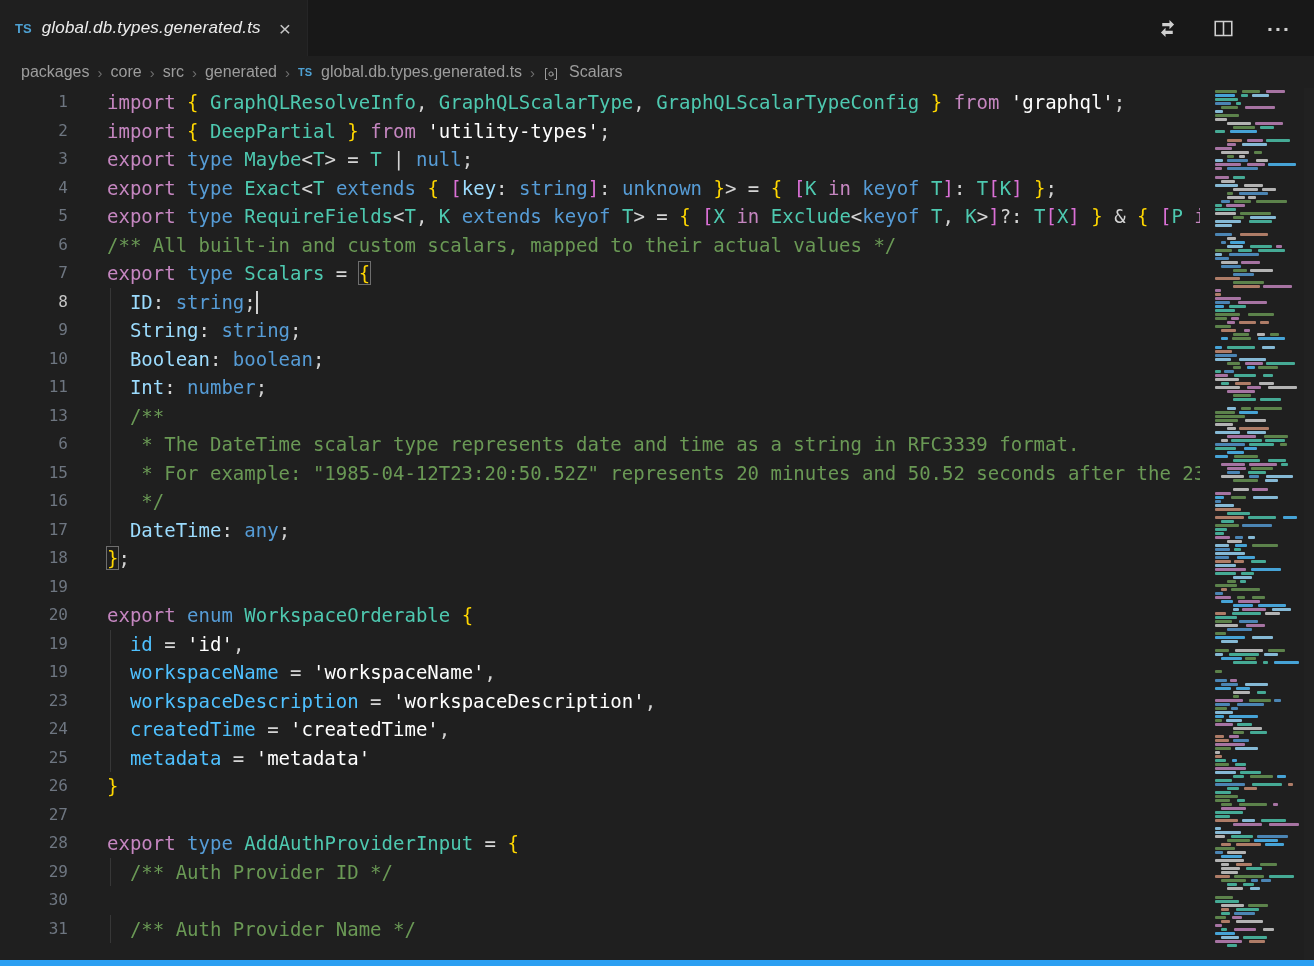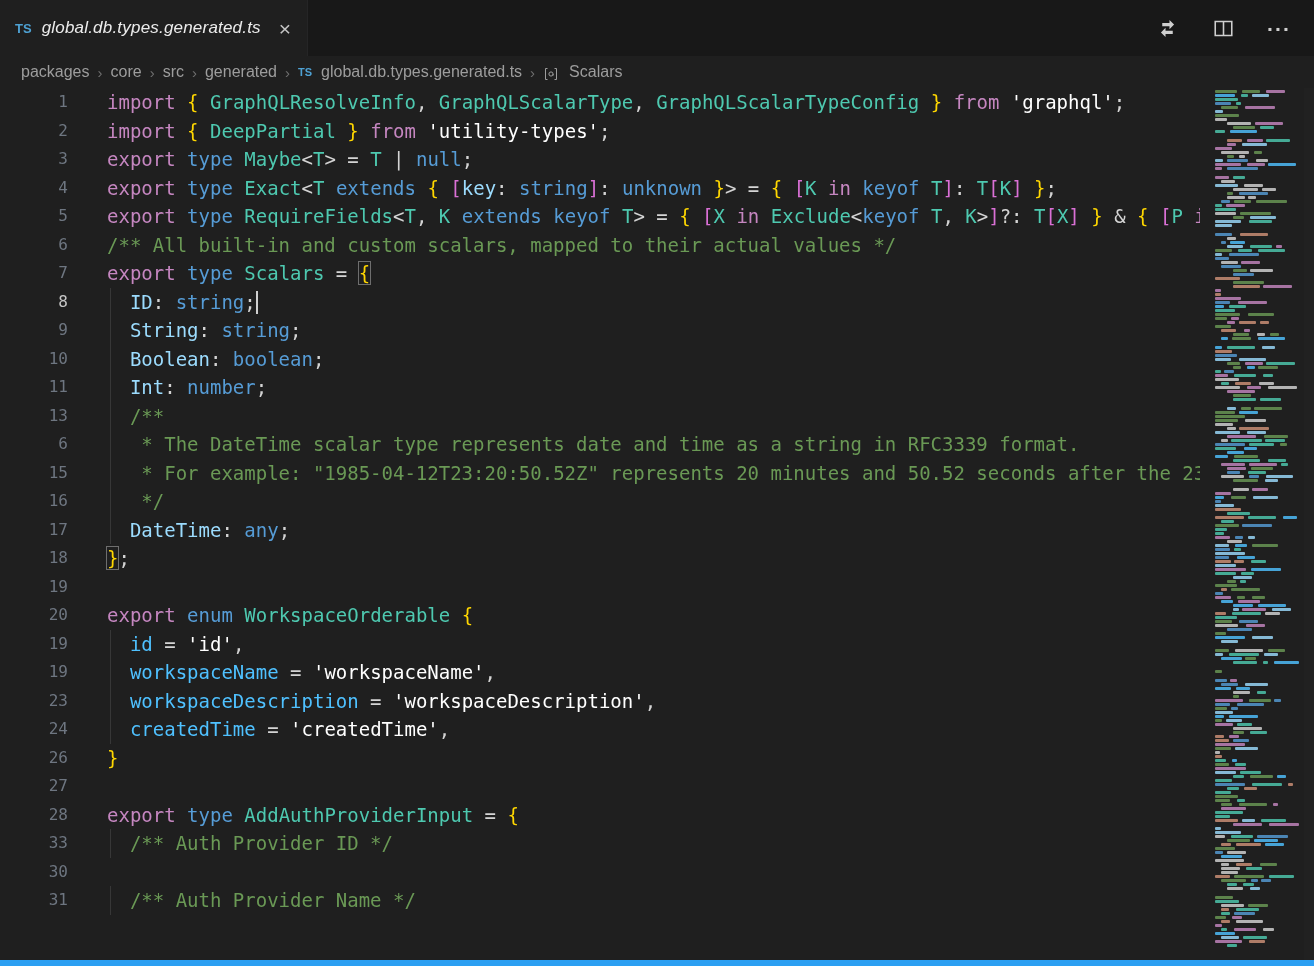--- a/index.html
+++ b/index.html
@@ -125,24 +125,25 @@
           <div class="line"><div class="gutter">15</div><div class="lcontent"><span class="guide"></span><span class="tok-pt">  </span><span class="tok-cm"> * For example: "1985-04-12T23:20:50.52Z" represents 20 minutes and 50.52 seconds after the 23rd hour of April 12th, 1985 in UTC.</span></div></div>
           <div class="line"><div class="gutter">16</div><div class="lcontent"><span class="guide"></span><span class="tok-pt">  </span><span class="tok-cm"> */</span></div></div>
           <div class="line"><div class="gutter">17</div><div class="lcontent"><span class="guide"></span><span class="tok-pt">  </span><span class="tok-pr">DateTime</span><span class="tok-pt">: </span><span class="tok-st">any</span><span class="tok-pt">;</span></div></div>
           <div class="line"><div class="gutter">18</div><div class="lcontent"><span class="tok-br1 tok-m">}</span><span class="tok-pt">;</span></div></div>
           <div class="line"><div class="gutter">19</div><div class="lcontent"></div></div>
           <div class="line"><div class="gutter">20</div><div class="lcontent"><span class="tok-kw">export</span><span class="tok-pt"> </span><span class="tok-st">enum</span><span class="tok-pt"> </span><span class="tok-ty">WorkspaceOrderable</span><span class="tok-pt"> </span><span class="tok-br1">{</span></div></div>
           <div class="line"><div class="gutter">19</div><div class="lcontent"><span class="guide"></span><span class="tok-pt">  </span><span class="tok-en">id</span><span class="tok-pt"> = </span><span class="tok-str">'id'</span><span class="tok-pt">,</span></div></div>
           <div class="line"><div class="gutter">19</div><div class="lcontent"><span class="guide"></span><span class="tok-pt">  </span><span class="tok-en">workspaceName</span><span class="tok-pt"> = </span><span class="tok-str">'workspaceName'</span><span class="tok-pt">,</span></div></div>
           <div class="line"><div class="gutter">23</div><div class="lcontent"><span class="guide"></span><span class="tok-pt">  </span><span class="tok-en">workspaceDescription</span><span class="tok-pt"> = </span><span class="tok-str">'workspaceDescription'</span><span class="tok-pt">,</span></div></div>
           <div class="line"><div class="gutter">24</div><div class="lcontent"><span class="guide"></span><span class="tok-pt">  </span><span class="tok-en">createdTime</span><span class="tok-pt"> = </span><span class="tok-str">'createdTime'</span><span class="tok-pt">,</span></div></div>
+          <div class="line"><div class="gutter">25</div><div class="lcontent"><span class="guide"></span><span class="tok-pt">  </span><span class="tok-en">metadata</span><span class="tok-pt"> = </span><span class="tok-str">'metadata'</span></div></div>
           <div class="line"><div class="gutter">26</div><div class="lcontent"><span class="tok-br1">}</span></div></div>
           <div class="line"><div class="gutter">27</div><div class="lcontent"></div></div>
           <div class="line"><div class="gutter">28</div><div class="lcontent"><span class="tok-kw">export</span><span class="tok-pt"> </span><span class="tok-st">type</span><span class="tok-pt"> </span><span class="tok-ty">AddAuthProviderInput</span><span class="tok-pt"> = </span><span class="tok-br1">{</span></div></div>
-          <div class="line"><div class="gutter">33</div><div class="lcontent"><span class="guide"></span><span class="tok-pt">  </span><span class="tok-cm">/** Auth Provider ID */</span></div></div>
+          <div class="line"><div class="gutter">29</div><div class="lcontent"><span class="guide"></span><span class="tok-pt">  </span><span class="tok-cm">/** Auth Provider ID */</span></div></div>
           <div class="line"><div class="gutter">30</div></div>
           <div class="line"><div class="gutter">31</div><div class="lcontent"><span class="guide"></span><span class="tok-pt">  </span><span class="tok-cm">/** Auth Provider Name */</span></div></div>
         </div>
     </div>
     <div class="vgap"></div>
     <div class="minimap" id="minimap">
         <div class="mmbar" style="left: 3px; top: 2px; width: 21.7375px; background: rgb(106, 153, 85);"></div>
         <div class="mmbar" style="left: 29.6427px; top: 2px; width: 18.6906px; background: rgb(106, 153, 85);"></div>
         <div class="mmbar" style="left: 54.0534px; top: 2px; width: 19.1342px; background: rgb(197, 134, 192);"></div>
         <div class="mmbar" style="left: 3px; top: 6px; width: 19.6956px; background: rgb(79, 193, 255);"></div>

